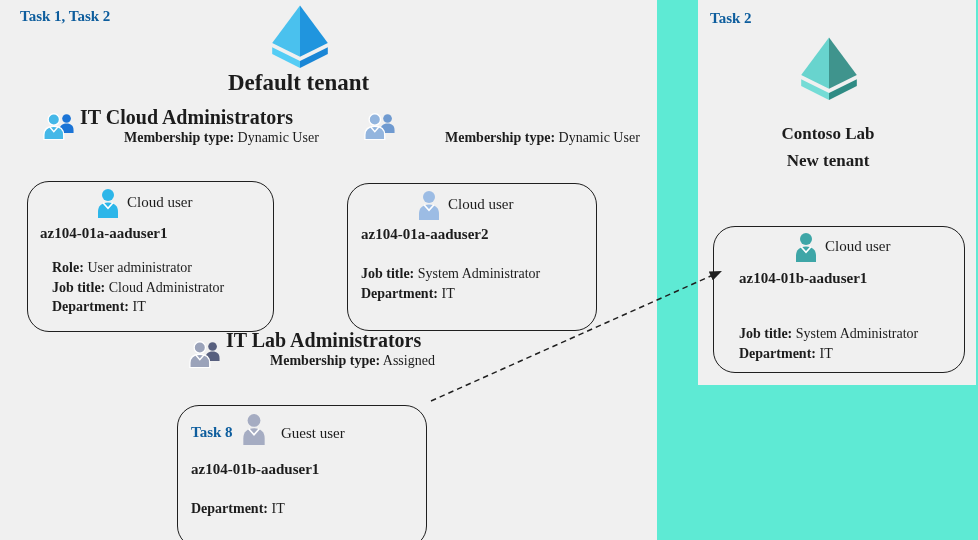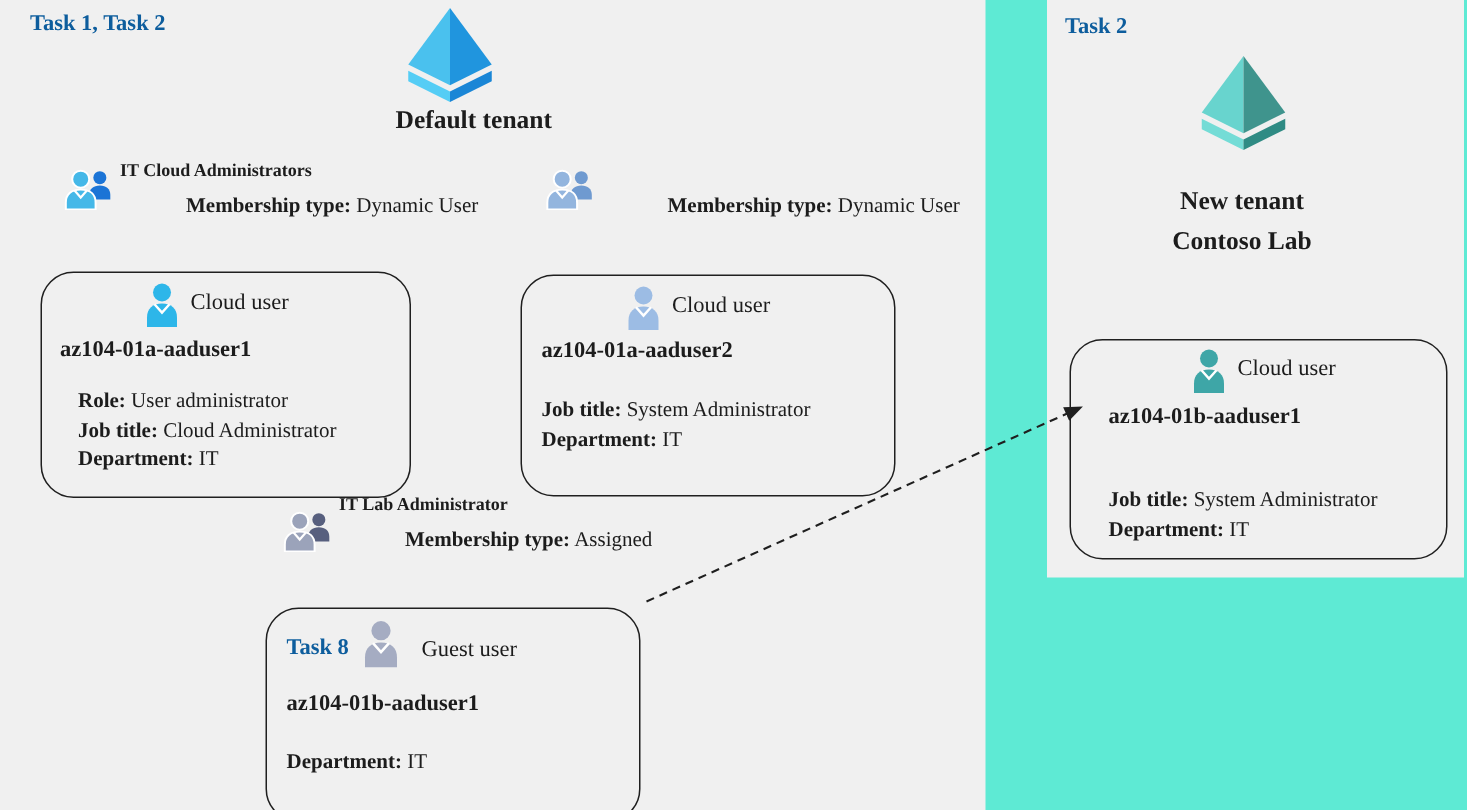--- a/index.html
+++ b/index.html
@@ -1,22 +1,22 @@
 <!DOCTYPE html>
 <html><head>
 <meta charset="utf-8">
 <style>
   html,body{margin:0;padding:0;background:#ffffff;}
   .canvas{position:relative;width:978px;height:540px;overflow:hidden;
           font-family:Liberation Serif, serif;color:#1c1c1c;background:#5eead4;}
   .panel{position:absolute;background:#f0f0f0;}
   .abs{position:absolute;}
   .task-label{font-size:15px;font-weight:bold;color:#0d5d9d;white-space:nowrap;}
-  .tenant-name{font-size:17px;font-weight:bold;text-align:right;white-space:nowrap;}
-  .group-title{font-size:12px;font-weight:bold;white-space:nowrap;}
+  .tenant-name{font-size:23px;font-weight:bold;text-align:left;white-space:nowrap;}
+  .group-title{font-size:20px;font-weight:bold;white-space:nowrap;}
   .membership{font-size:14px;white-space:nowrap;padding-left:44px;}
   .membership b{font-weight:bold;}
   .card{position:absolute;border:1.5px solid #1f1f1f;border-radius:22px;background:transparent;margin-top:24px;}
   .user-type{font-size:15px;white-space:nowrap;}
   .user-name{font-size:15px;font-weight:bold;white-space:nowrap;}
   .detail{font-size:14px;line-height:19.5px;white-space:nowrap;}
   .detail b{font-weight:bold;}
   .right-tenant-name{font-size:17px;font-weight:bold;text-align:center;line-height:27px;}
   svg{display:block;}
   .arrow-overlay{position:absolute;left:0;top:0;pointer-events:none;}
@@ -87,21 +87,21 @@
     </div>
   </div>
 
   <svg class="abs" style="left:188px;top:338px;" width="34" height="30" viewBox="0 0 36 31">
     <circle cx="26" cy="8.6" r="4.6" fill="#575f7e"></circle>
     <path d="M26 14 C21.4 14 18.6 16.5 18.6 20.7 L18.6 24 L33.4 24 L33.4 20.7 C33.4 16.5 30.6 14 26 14 Z" fill="#575f7e"></path>
     <circle cx="12.5" cy="9.6" r="6" stroke="#ffffff" stroke-width="1.4" fill="#9ba3ba"></circle>
     <path d="M12.5 17 C5.7 17 2 20.5 2 26.2 L2 31 L23 31 L23 26.2 C23 20.5 19.3 17 12.5 17 Z" stroke="#ffffff" stroke-width="1.4" fill="#9ba3ba"></path>
     <path d="M8 17.4 L12.5 22.6 L17 17.4" fill="none" stroke="#ffffff" stroke-width="1.5"></path>
   </svg>
-  <div class="abs group-title" style="left:226px;top:329px;">IT Lab Administrator</div>
+  <div class="abs group-title" style="left:226px;top:329px;">IT Lab Administrators</div>
   <div class="abs membership" style="left:226px;top:353px;"><b>Membership type:</b> <span>Assigned</span></div>
 
   <div class="card" style="left:177px;top:381px;width:248px;height:141px;">
     <div class="abs task-label" style="left:13px;top:18px;">Task 8</div>
     <svg class="abs" style="left:62px;top:7px;" width="28" height="32" viewBox="0 0 26 30">
       <circle cx="13" cy="7" r="6" fill="#a5acc2"></circle>
       <path d="M13 14.4 C6.8 14.4 3 17.9 3 23.6 L3 30 L23 30 L23 23.6 C23 17.9 19.2 14.4 13 14.4 Z" fill="#a5acc2"></path>
       <path d="M8 14.8 L13 20.4 L18 14.8" fill="none" stroke="#ffffff" stroke-width="1.6"></path>
     </svg>
     <div class="abs user-type" style="left:103px;top:19px;">Guest user</div>
@@ -113,22 +113,22 @@
 
   <div class="abs task-label" style="left:710px;top:10px;">Task 2</div>
 
   <svg class="abs" style="left:795px;top:36px;" width="68" height="64" viewBox="0 0 96 92">
     <polygon points="48,2 8,56 48,76" fill="#68d4ce"></polygon>
     <polygon points="48,2 88,56 48,76" fill="#3f948d"></polygon>
     <polygon points="8,62 48,82 48,92 8,72" fill="#74dcd6"></polygon>
     <polygon points="88,62 48,82 48,92 88,72" fill="#2f8b84"></polygon>
   </svg>
   <div class="abs right-tenant-name" style="left:738px;top:120px;width:180px;">
+    <div>Contoso Lab</div>
     <div>New tenant</div>
-    <div>Contoso Lab</div>
   </div>
 
   <div class="card" style="left:713px;top:202px;width:250px;height:145px;">
     <svg class="abs" style="left:79px;top:5px;" width="26" height="30" viewBox="0 0 26 30">
       <circle cx="13" cy="7" r="6" fill="#3ea6a7"></circle>
       <path d="M13 14.4 C6.8 14.4 3 17.9 3 23.6 L3 30 L23 30 L23 23.6 C23 17.9 19.2 14.4 13 14.4 Z" fill="#3ea6a7"></path>
       <path d="M8 14.8 L13 20.4 L18 14.8" fill="none" stroke="#ffffff" stroke-width="1.6"></path>
     </svg>
     <div class="abs user-type" style="left:111px;top:11px;">Cloud user</div>
     <div class="abs user-name" style="left:25px;top:43px;">az104-01b-aaduser1</div>

